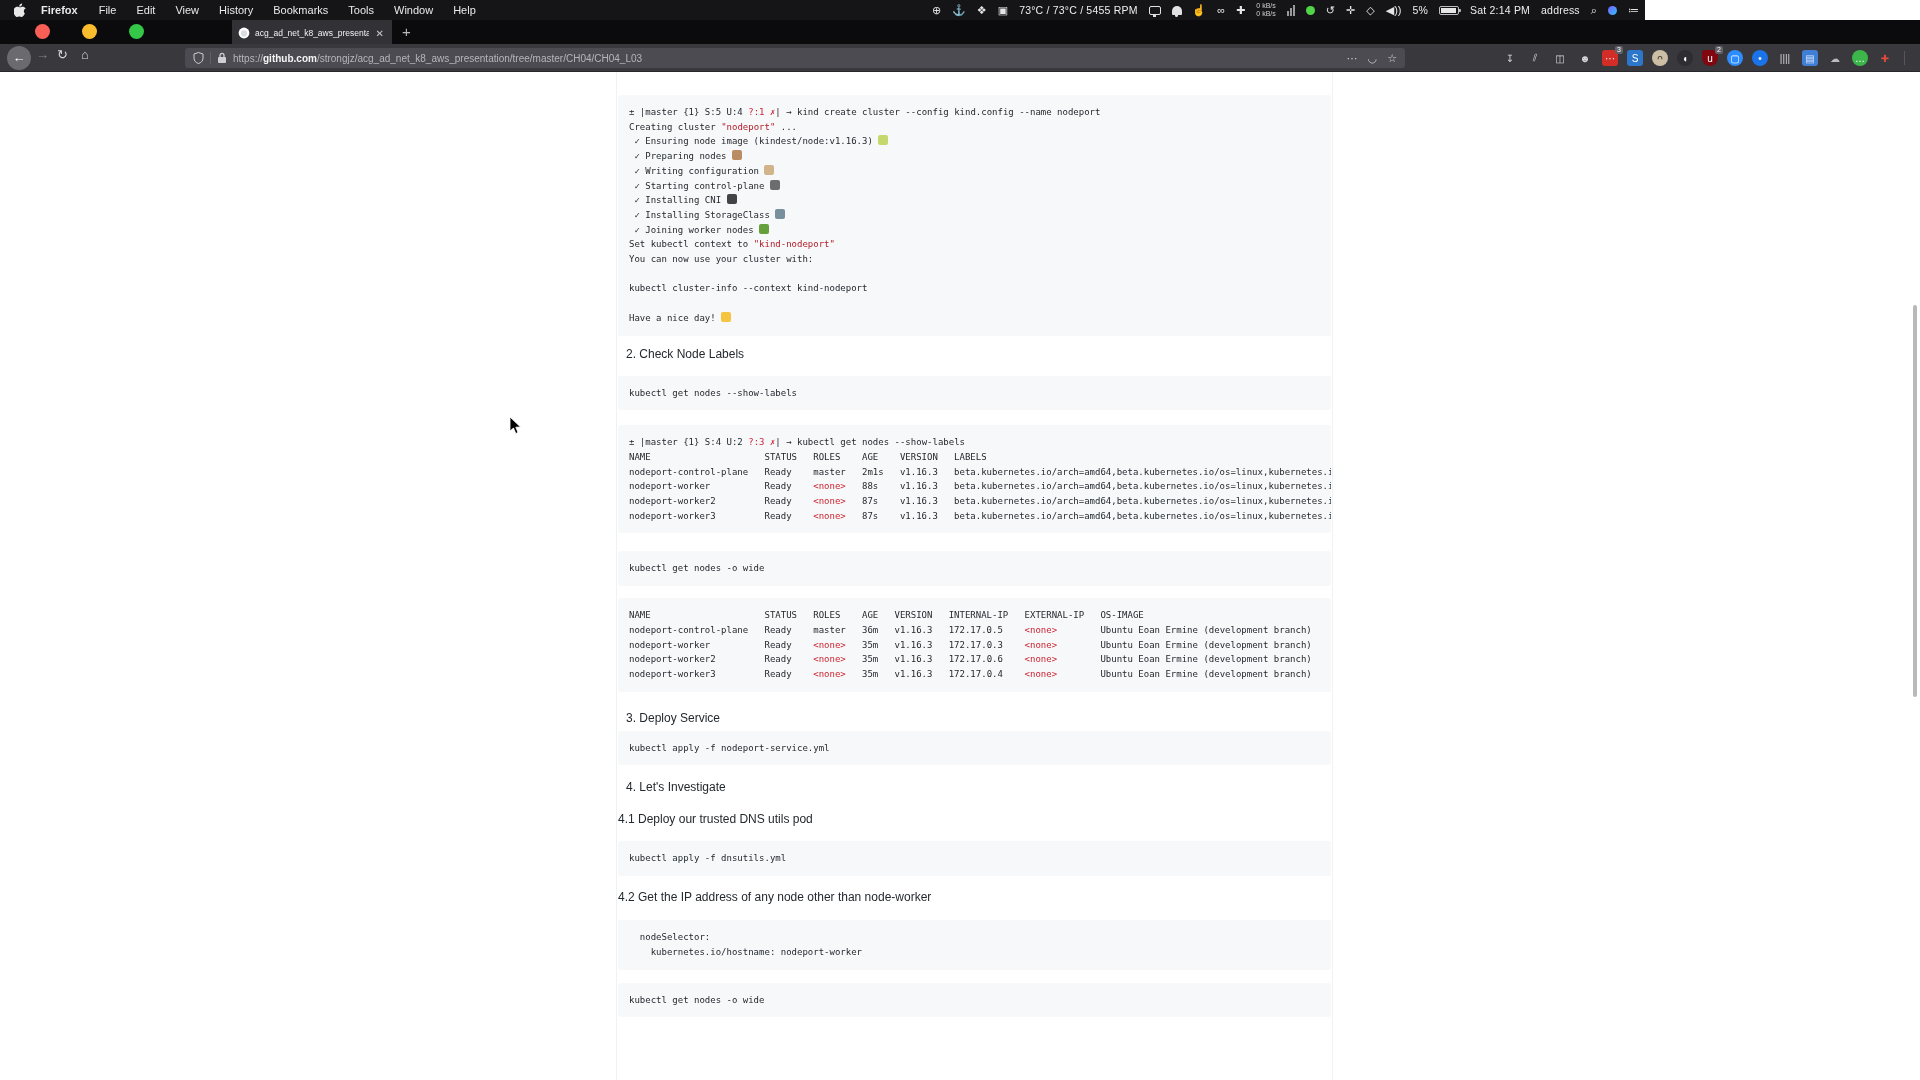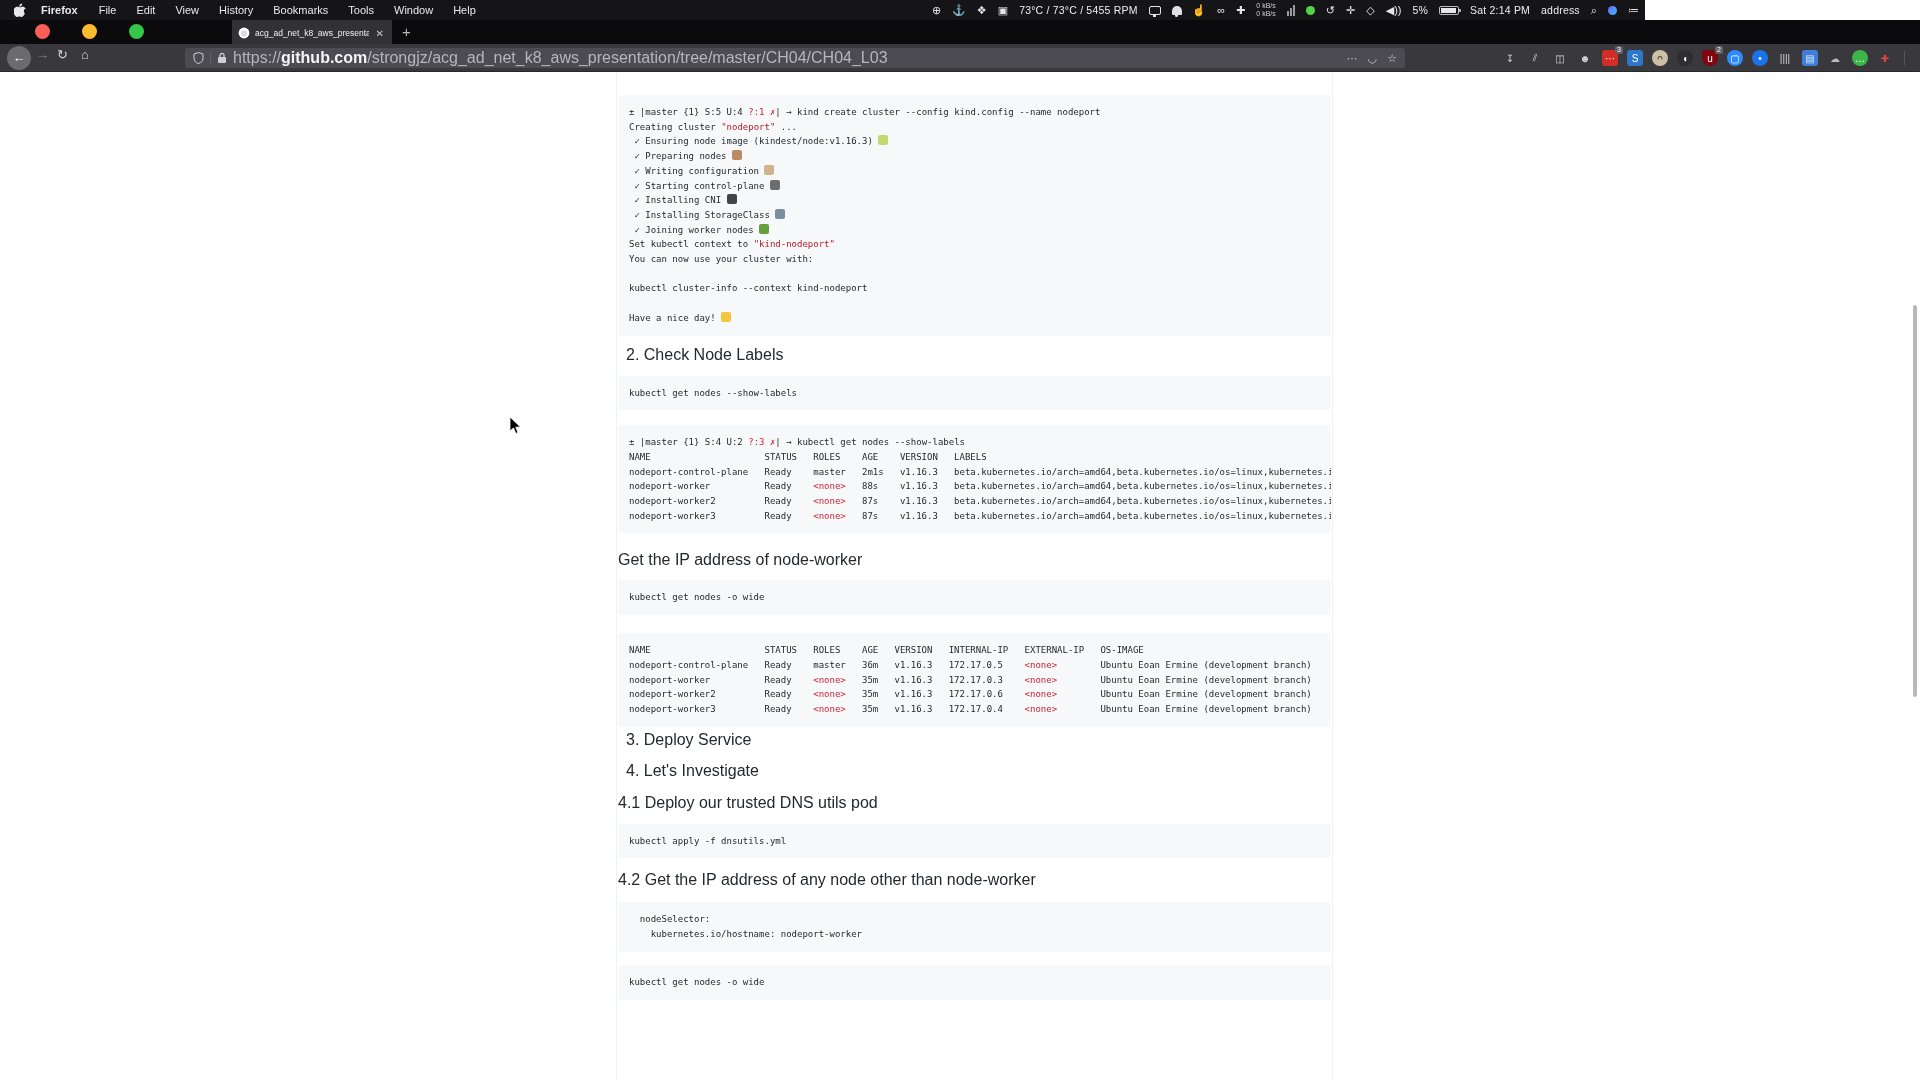--- a/index.html
+++ b/index.html
@@ -48,38 +48,38 @@
   .newtab { position:absolute; left:402px; top:2px; color:#b9b9bc; font-size:15px; line-height:20px; }
 
   .toolbar { position:absolute; left:0; top:44px; width:1920px; height:28px; background:#38383d;
              border-bottom:1px solid #27272b; }
   .navbtn { position:absolute; top:3px; color:#d7d7db; font-size:13px; text-align:center; }
   .back-circle { left:7px; top:2px; width:24px; height:24px; border-radius:50%; background:#6a6a6f;
                  color:#fff; line-height:23px; }
   .urlbar { position:absolute; left:185px; top:4px; width:1220px; height:20px; background:#4b4b51;
             border-radius:3px; display:flex; align-items:center; padding:0 8px; gap:6px; }
   .urlbar .divider { width:1px; height:12px; background:#5f5f66; }
-  .url-text { flex:1; font-size:16px; color:#b6b6ba; white-space:nowrap; overflow:hidden; }
+  .url-text { flex:1; font-size:10px; color:#b6b6ba; white-space:nowrap; overflow:hidden; }
   .url-text b { color:#f5f5f7; font-weight:bold; }
   .url-right { display:flex; align-items:center; gap:10px; color:#cfcfd3; font-size:11px; }
   .tool-icons { position:absolute; left:1502px; top:4px; display:flex; align-items:center; gap:9px; height:20px; }
   .ticon { position:relative; width:16px; height:16px; display:flex; align-items:center;
            justify-content:center; font-size:10px; color:#d7d7db; border-radius:3px; }
   .ticon .badge { position:absolute; top:-4px; right:-5px; background:#61616a; color:#fff;
                   font-size:7px; line-height:8px; padding:0 2px; border-radius:2px; }
   .tsep { width:1px; height:14px; background:#55555c; margin:0 2px; }
 
   
   .page { position:absolute; left:0; top:72px; width:1920px; height:1008px; background:#ffffff; }
   .readme { position:absolute; left:616px; top:0; width:717px; height:1008px; overflow:hidden;
             border-left:1px solid #f0f1f3; border-right:1px solid #f0f1f3; padding:0 0; }
   .readme pre { background:#f6f8fa; border-radius:3px; margin:0 1px;
                 padding:10px 11px; font-family:"DejaVu Sans Mono", monospace;
                 font-size:9px; line-height:14.7px; color:#24292e; white-space:pre; overflow:hidden; }
-  .readme p { font-size:16px; line-height:17px; color:#24292e; margin:0 1px; }
+  .readme p { font-size:12px; line-height:17px; color:#24292e; margin:0 1px; }
   .readme p.list { padding-left:8px; }
   .tok-red { color:#cb2431; }
   .tok-str { color:#b31d28; }
   .em { display:inline-block; width:10px; height:10px; border-radius:2px; vertical-align:-1px;
         font-size:0; line-height:0; overflow:hidden; }
   .readme > :nth-child(1){margin-top:23px}  .readme > :nth-child(2){margin-top:10px}
   .readme > :nth-child(3){margin-top:13px}  .readme > :nth-child(4){margin-top:15px}
   .readme > :nth-child(5){margin-top:18px}  .readme > :nth-child(6){margin-top:12px}
   .readme > :nth-child(7){margin-top:18px}  .readme > :nth-child(8){margin-top:4px}
   .readme > :nth-child(9){margin-top:14px}  .readme > :nth-child(10){margin-top:15px}
@@ -217,28 +217,28 @@
 
 Have a nice day! <span class="em" style="background:#f5c542">👋</span></pre>
       <p class="list">2. Check Node Labels</p>
       <pre>kubectl get nodes --show-labels</pre>
       <pre>± |master {1} S:4 U:2 <span class="tok-red">?:3</span> <span class="tok-red">✗</span>| → kubectl get nodes --show-labels
 NAME                     STATUS   ROLES    AGE    VERSION   LABELS
 nodeport-control-plane   Ready    master   2m1s   v1.16.3   beta.kubernetes.io/arch=amd64,beta.kubernetes.io/os=linux,kubernetes.io/arch=amd64,kubernetes.io
 nodeport-worker          Ready    <span class="tok-red">&lt;none&gt;</span>   88s    v1.16.3   beta.kubernetes.io/arch=amd64,beta.kubernetes.io/os=linux,kubernetes.io/arch=amd64,kubernetes.io
 nodeport-worker2         Ready    <span class="tok-red">&lt;none&gt;</span>   87s    v1.16.3   beta.kubernetes.io/arch=amd64,beta.kubernetes.io/os=linux,kubernetes.io/arch=amd64,kubernetes.io
 nodeport-worker3         Ready    <span class="tok-red">&lt;none&gt;</span>   87s    v1.16.3   beta.kubernetes.io/arch=amd64,beta.kubernetes.io/os=linux,kubernetes.io/arch=amd64,kubernetes.io</pre>
-      <p>Get the IP address of node-worker</p>
       <pre>kubectl get nodes -o wide</pre>
       <pre>NAME                     STATUS   ROLES    AGE   VERSION   INTERNAL-IP   EXTERNAL-IP   OS-IMAGE
 nodeport-control-plane   Ready    master   36m   v1.16.3   172.17.0.5    <span class="tok-red">&lt;none&gt;</span>        Ubuntu Eoan Ermine (development branch)
 nodeport-worker          Ready    <span class="tok-red">&lt;none&gt;</span>   35m   v1.16.3   172.17.0.3    <span class="tok-red">&lt;none&gt;</span>        Ubuntu Eoan Ermine (development branch)
 nodeport-worker2         Ready    <span class="tok-red">&lt;none&gt;</span>   35m   v1.16.3   172.17.0.6    <span class="tok-red">&lt;none&gt;</span>        Ubuntu Eoan Ermine (development branch)
 nodeport-worker3         Ready    <span class="tok-red">&lt;none&gt;</span>   35m   v1.16.3   172.17.0.4    <span class="tok-red">&lt;none&gt;</span>        Ubuntu Eoan Ermine (development branch)</pre>
       <p class="list">3. Deploy Service</p>
+      <pre>kubectl apply -f nodeport-service.yml</pre>
       <p class="list">4. Let's Investigate</p>
       <p>4.1 Deploy our trusted DNS utils pod</p>
       <pre>kubectl apply -f dnsutils.yml</pre>
       <p>4.2 Get the IP address of any node other than node-worker</p>
       <pre>  nodeSelector:
     kubernetes.io/hostname: nodeport-worker</pre>
       <pre>kubectl get nodes -o wide</pre>
     </div>
   <div class="scroll-thumb"></div>
 </div>

